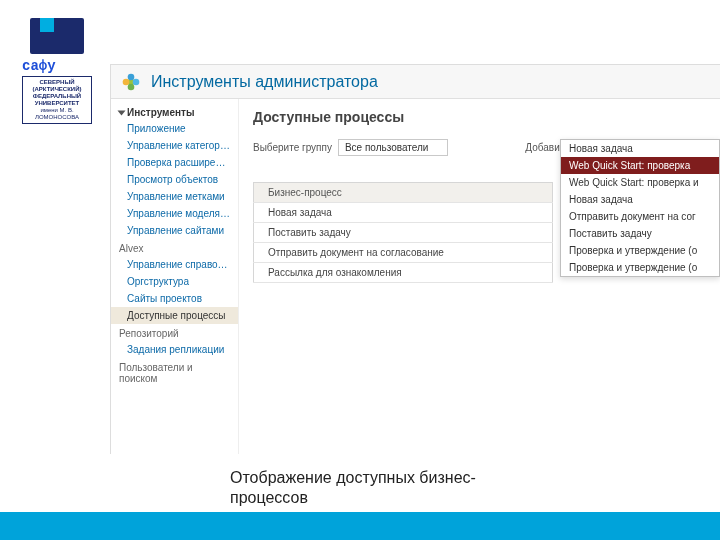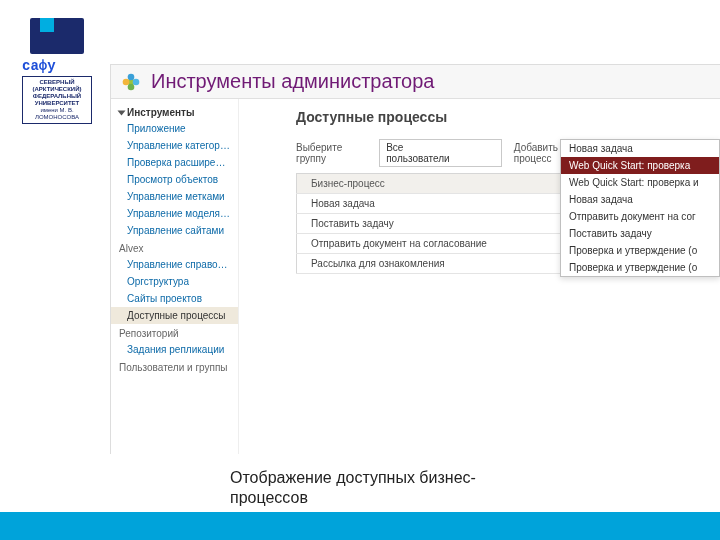--- a/index.html
+++ b/index.html
@@ -70,27 +70,26 @@
     border-bottom: 1px solid #e0e0e0;
     background: #f7f7f7;
   }
   .app-logo {
     width: 20px; height: 20px;
     margin-right: 10px;
     position: relative;
   }
   .app-logo svg { width: 20px; height: 20px; }
   .app-title {
-    color: #701a75;
-    font-size: 20px;
+    color: #0369a1;
+    font-size: 16px;
   }
   .app-body {
     display: flex;
     height: calc(100% - 34px);
-    gap: 43px;
   }
   .sidebar {
     width: 128px;
     border-right: 1px solid #eee;
     padding: 4px 0;
     overflow: hidden;
     font-size: 10px;
   }
   .sidebar-section {
     color: #666;
@@ -130,28 +129,28 @@
   .main-title {
     font-size: 14px;
     font-weight: bold;
     color: #444;
     margin-bottom: 14px;
   }
   .controls-row {
     display: flex;
     align-items: center;
     font-size: 10px;
-    margin-bottom: 6px;
+    margin-bottom: 26px;
     gap: 6px;
   }
   .ctrl-label { color: #555; }
   .select-box {
     border: 1px solid #c9c9c9;
     background: #fff;
-    padding: 2px 33px 2px 6px;
+    padding: 2px 18px 2px 6px;
     font-size: 10px;
     min-width: 110px;
     position: relative;
     display: inline-block;
   }
   .select-box.small { min-width: 90px; }
   .table {
     border: 1px solid #d6d6d6;
     border-collapse: collapse;
     width: 300px;
@@ -245,21 +244,21 @@
           <div class="sidebar-item">Управление метками</div>
           <div class="sidebar-item">Управление моделями</div>
           <div class="sidebar-item">Управление сайтами</div>
           <div class="sidebar-section"><span>Alvex</span></div>
           <div class="sidebar-item">Управление справочниками</div>
           <div class="sidebar-item">Оргструктура</div>
           <div class="sidebar-item">Сайты проектов</div>
           <div class="sidebar-item active">Доступные процессы</div>
           <div class="sidebar-section"><span>Репозиторий</span></div>
           <div class="sidebar-item">Задания репликации</div>
-          <div class="sidebar-section"><span>Пользователи и группы</span></div>
+          <div class="sidebar-section"><span>Пользователи и поиском</span></div>
         </div>
 
       <div class="main">
         <div class="main-title">Доступные процессы</div>
 
         <div class="controls-row">
           <span class="ctrl-label">Выберите группу</span>
           <span class="select-box">
             <span>Все пользователи</span>
             

